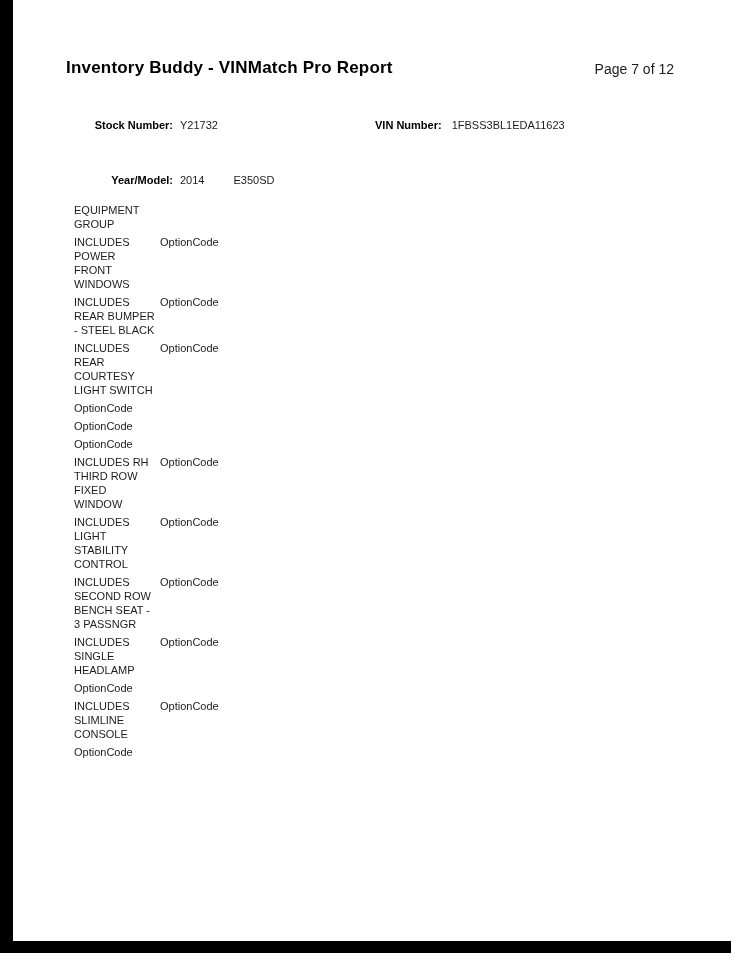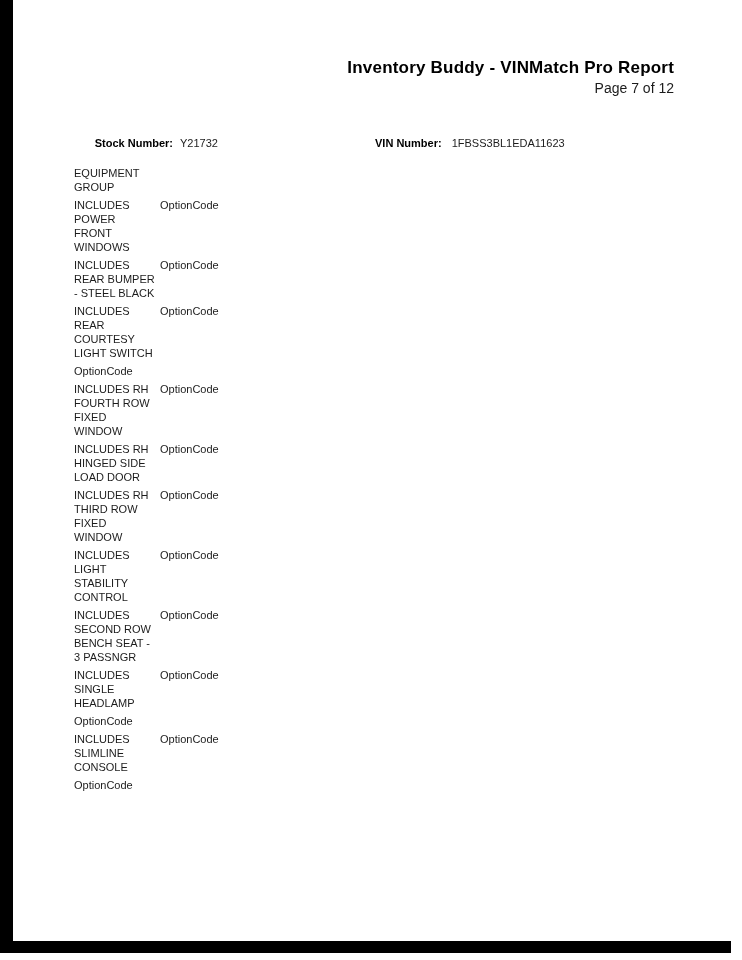--- a/index.html
+++ b/index.html
@@ -30,22 +30,21 @@
   }
   .content {
     position: absolute;
     left: 66px;
     top: 58px;
     width: 608px;
   }
   .title-row {
     display: flex;
     justify-content: space-between;
-    align-items: flex-end;
-    flex-direction: column;
+    align-items: center;
   }
   .report-title {
     font-size: 17px;
     font-weight: bold;
     color: #000000;
     margin: 0;
     letter-spacing: 0.2px;
   }
   .page-indicator {
     font-size: 14px;
@@ -118,20 +117,23 @@
   </div>
 
   <div class="meta">
     <div class="meta-row">
       <span class="meta-label">Stock Number:</span><span class="meta-value">Y21732</span>
       <span class="vin-group">
         <span class="meta-label">VIN Number:</span>
         <span class="meta-value">1FBSS3BL1EDA11623</span>
       </span>
     </div>
+    <div class="meta-row">
+      <span class="meta-label">Year/Model:</span><span class="meta-value">2014</span><span class="model-value">E350SD</span>
+    </div>
   </div>
 
   <div class="equipment-list">
 
     <div class="eq-row">
       <div class="eq-desc">EQUIPMENT GROUP</div>
       <div class="eq-code"></div>
     </div>
 
     <div class="eq-row">
@@ -147,26 +149,24 @@
     <div class="eq-row">
       <div class="eq-desc">INCLUDES REAR COURTESY LIGHT SWITCH</div>
       <div class="eq-code">OptionCode</div>
     </div>
 
     <div class="eq-row">
       <div class="eq-code">OptionCode</div>
     </div>
 
     <div class="eq-row">
-      <div class="eq-desc">INCLUDES RH FOURTH ROW FIXED WINDOW</div>
-      <div class="eq-code">OptionCode</div>
-    </div>
-
-    <div class="eq-row">
-      <div class="eq-desc">INCLUDES RH HINGED SIDE LOAD DOOR</div>
+      <div class="eq-code">OptionCode</div>
+    </div>
+
+    <div class="eq-row">
       <div class="eq-code">OptionCode</div>
     </div>
 
     <div class="eq-row">
       <div class="eq-desc">INCLUDES RH THIRD ROW FIXED WINDOW</div>
       <div class="eq-code">OptionCode</div>
     </div>
 
     <div class="eq-row">
       <div class="eq-desc">INCLUDES LIGHT STABILITY CONTROL</div>

